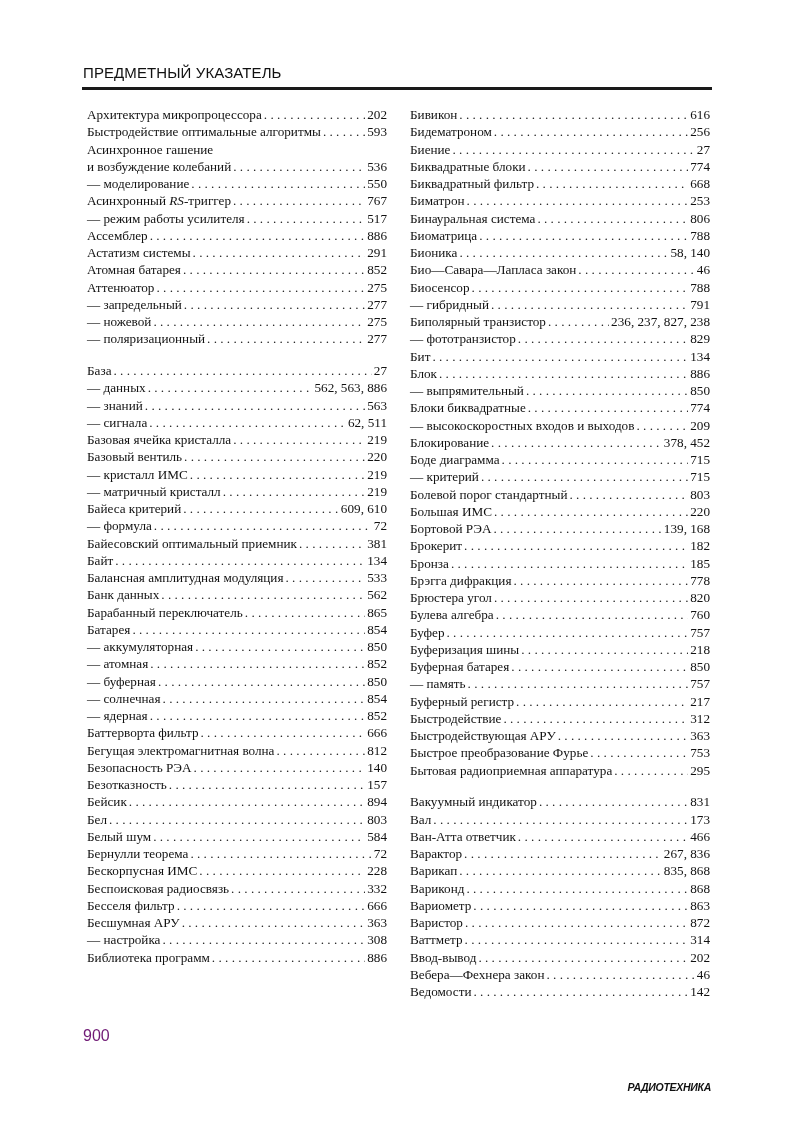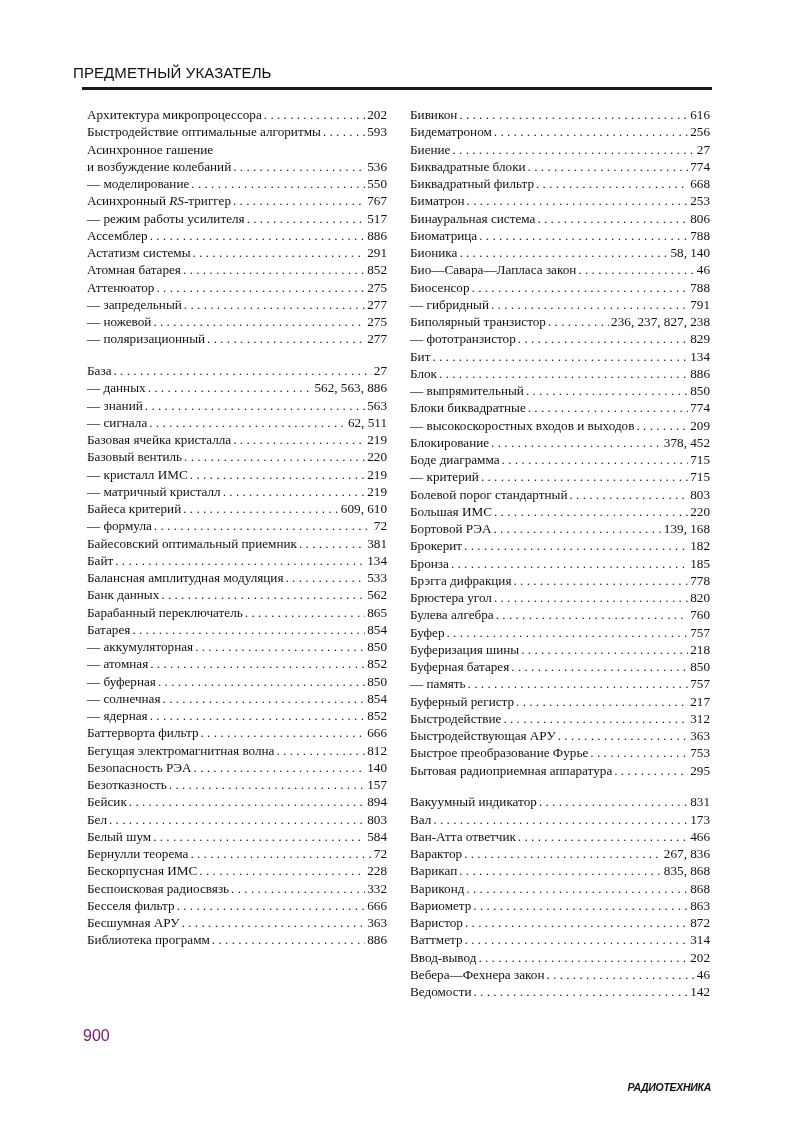--- a/index.html
+++ b/index.html
@@ -1,19 +1,19 @@
 <!DOCTYPE html>
 <html><head>
 <meta charset="utf-8">
 <style>
   html, body { margin: 0; padding: 0; background: #ffffff; }
   body { width: 794px; height: 1131px; position: relative; overflow: hidden; color: #111; }
   .page { position: absolute; left: 0; top: 0; width: 794px; height: 1131px; background: #fff; }
   .running-head {
-    position: absolute; left: 73px; top: 64px;
+    position: absolute; left: 83px; top: 64px;
     font-family: "Liberation Sans", sans-serif; font-size: 15px; font-weight: normal;
     letter-spacing: 0.1px; color: #111;
   }
   .rule { position: absolute; left: 82px; top: 87px; width: 630px; height: 3px; background: #1a1a1a; }
   .col { position: absolute; top: 106px; width: 300px; }
   .col.left { left: 87px; }
   .col.right { left: 410px; }
   .entry {
     display: flex; align-items: baseline;
     height: 17.25px; line-height: 17.25px;
@@ -283,20 +283,25 @@
         <div class="entry">
           <span class="term">Бесселя фильтр</span>
           <span class="leader"></span>
           <span class="pages">666</span>
         </div>
         <div class="entry">
           <span class="term">Бесшумная АРУ</span>
           <span class="leader"></span>
           <span class="pages">363</span>
         </div>
+        <div class="entry sub">
+          <span class="term">настройка</span>
+          <span class="leader"></span>
+          <span class="pages">308</span>
+        </div>
         <div class="entry">
           <span class="term">Библиотека программ</span>
           <span class="leader"></span>
           <span class="pages">886</span>
         </div>
       </div>
   </div>
 
   <div class="col right">
     <div>

